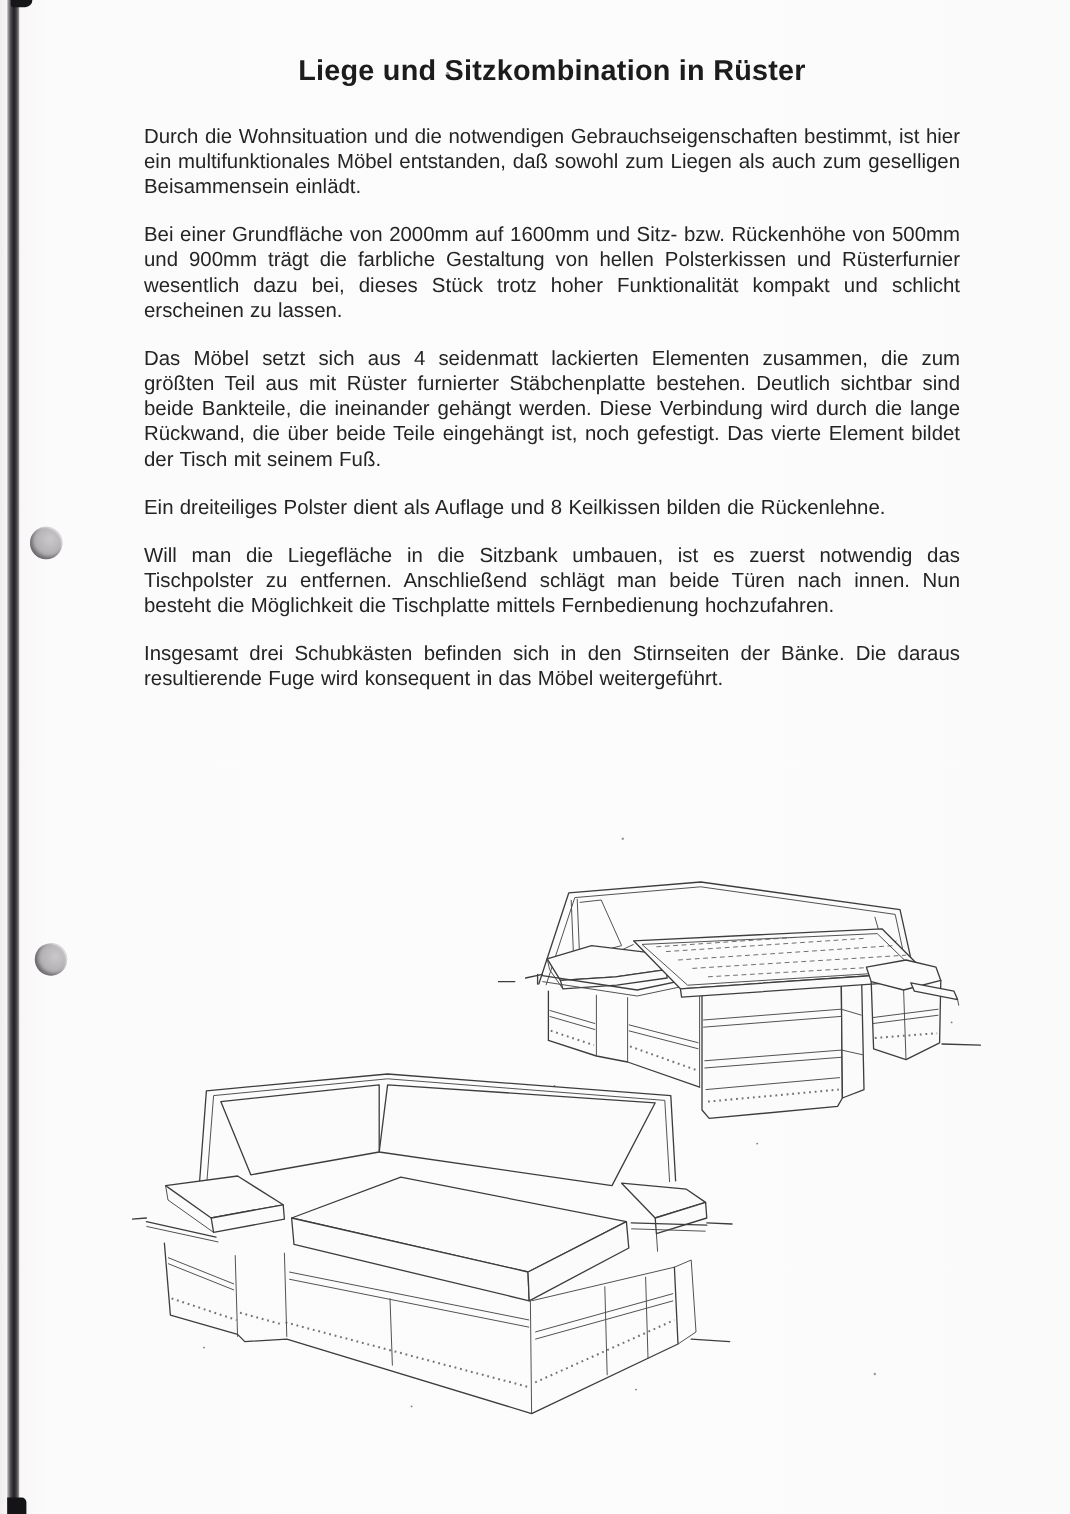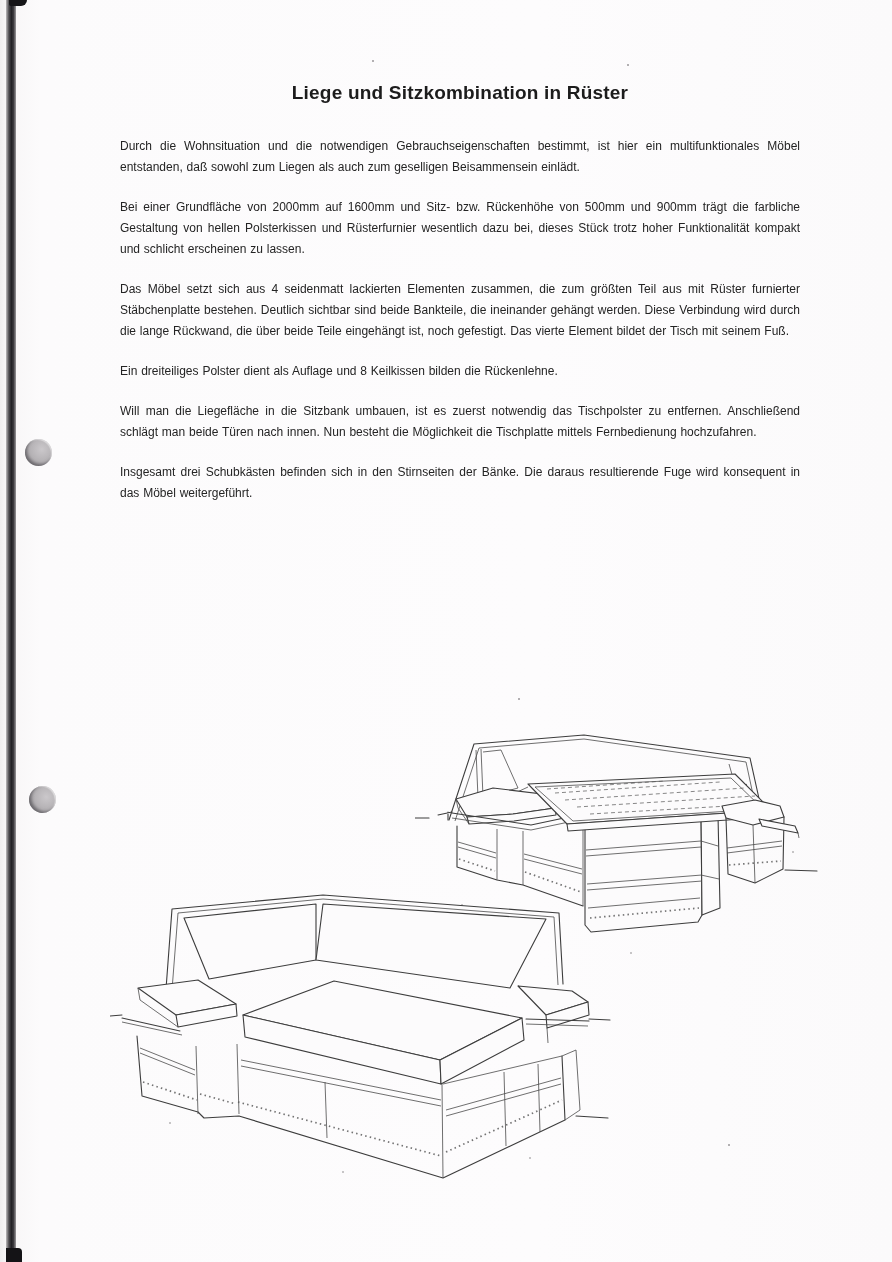--- a/index.html
+++ b/index.html
@@ -29,25 +29,25 @@
     box-shadow:inset 2px -2px 3px rgba(70,68,72,.55), inset -1px 1px 1px rgba(255,255,255,.5);
   }
   .hole-1{left:25px;top:439px;}
   .hole-2{left:29px;top:786px;transform:rotate(12deg);}
   .speck{position:absolute;width:2px;height:2px;border-radius:50%;background:#9a979a;}
   
   .textblock{
     position:absolute;left:120px;top:0;width:680px;color:#242424;
   }
   h1.title{
-    font-size:19px;line-height:22px;font-weight:bold;text-align:center;
-    letter-spacing:.2px;margin:82px 0 32px;color:#1c1c1c;
+    font-size:24px;line-height:22px;font-weight:bold;text-align:center;
+    letter-spacing:.2px;margin:49px 0 32px;color:#1c1c1c;
   }
   .textblock p{
-    font-size:12px;line-height:21px;margin:0 0 19px;text-align:justify;
+    font-size:17px;line-height:21px;margin:0 0 19px;text-align:justify;
     word-spacing:.5px;
   }
   
   .fig{position:absolute;}
   .fig-1{left:415px;top:722px;width:420px;height:240px;}
   .fig-2{left:110px;top:888px;width:540px;height:300px;}
   svg .ln{stroke:#3d3d3d;stroke-width:1.1;fill:none;stroke-linejoin:round;stroke-linecap:round;}
   svg .thin{stroke:#4a4a4a;stroke-width:.8;fill:none;stroke-linejoin:round;}
   svg .fill{fill:#fcfbfc;}
   svg .grain{stroke:#555;stroke-width:.7;fill:none;stroke-dasharray:4 3;}

